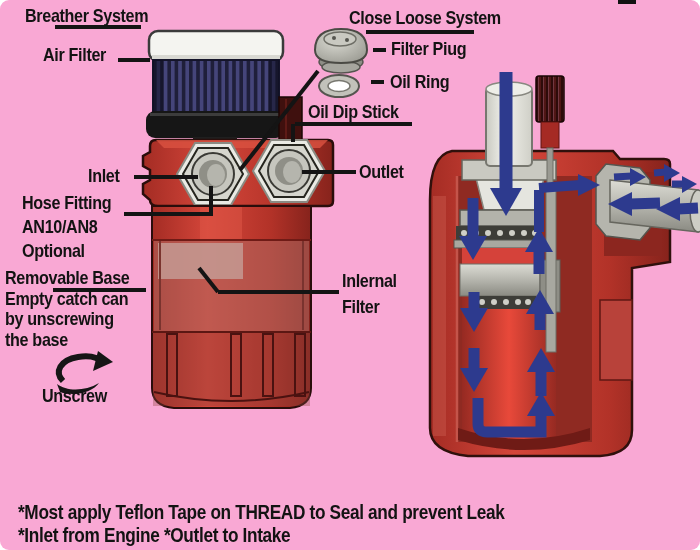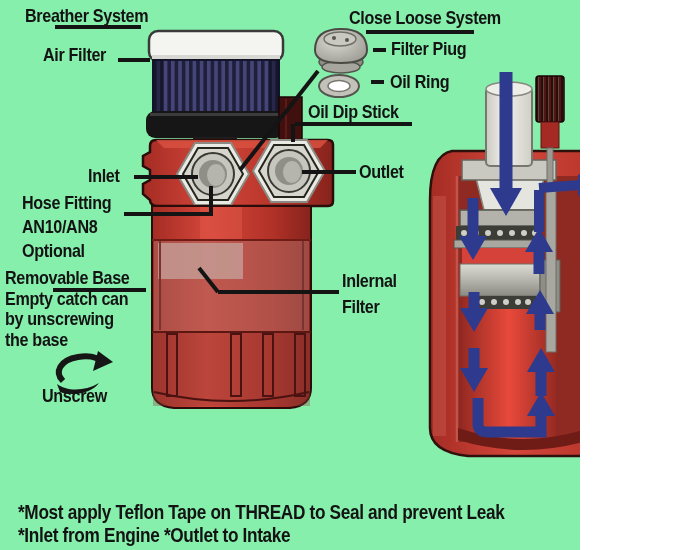--- a/index.html
+++ b/index.html
@@ -1,17 +1,17 @@
 <!DOCTYPE html>
 <html><head>
 <meta charset="utf-8">
 <style>
   html,body{margin:0;padding:0;background:#ffffff;}
-  #canvas{position:relative;width:580px;height:550px;background:#86efac;overflow:hidden;
-          font-family:"Liberation Sans",sans-serif;}
+  #canvas{position:relative;width:700px;height:550px;background:#f9a8d4;overflow:hidden;
+          font-family:"Liberation Sans",sans-serif;border-radius:9px;}
   #art{position:absolute;left:0;top:0;}
   .lbl{position:absolute;font-weight:bold;font-size:19px;color:#131313;
        letter-spacing:-0.4px;white-space:nowrap;transform:scaleX(0.85);
        transform-origin:0 0;line-height:21px;}
   .lbl.block div{line-height:inherit;}
   .hose{line-height:24px;}
   .removable{line-height:20.5px;}
   .internal{line-height:26px;}
   .note{font-size:21px;line-height:22.5px;transform:scaleX(0.82);}
 </style>

